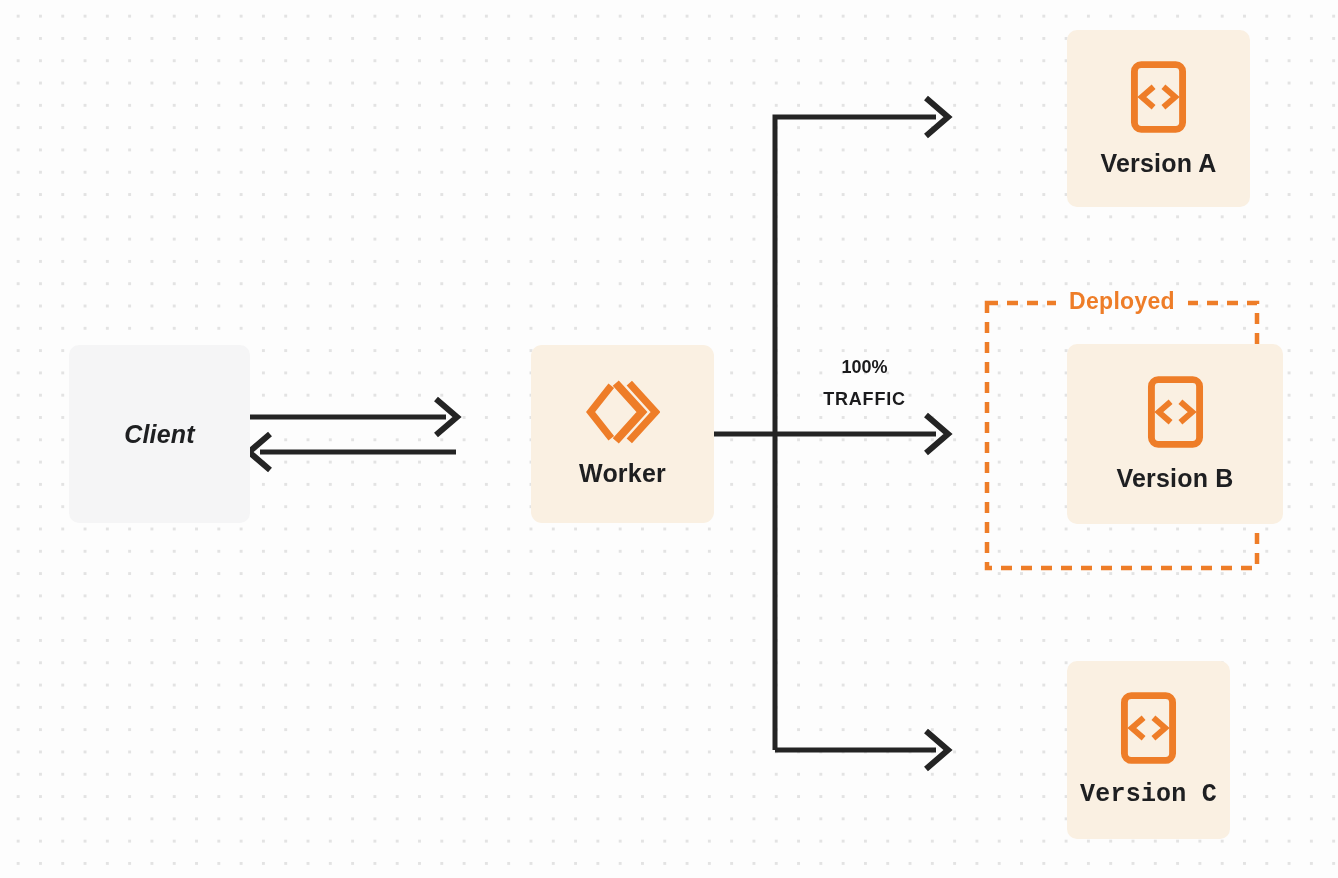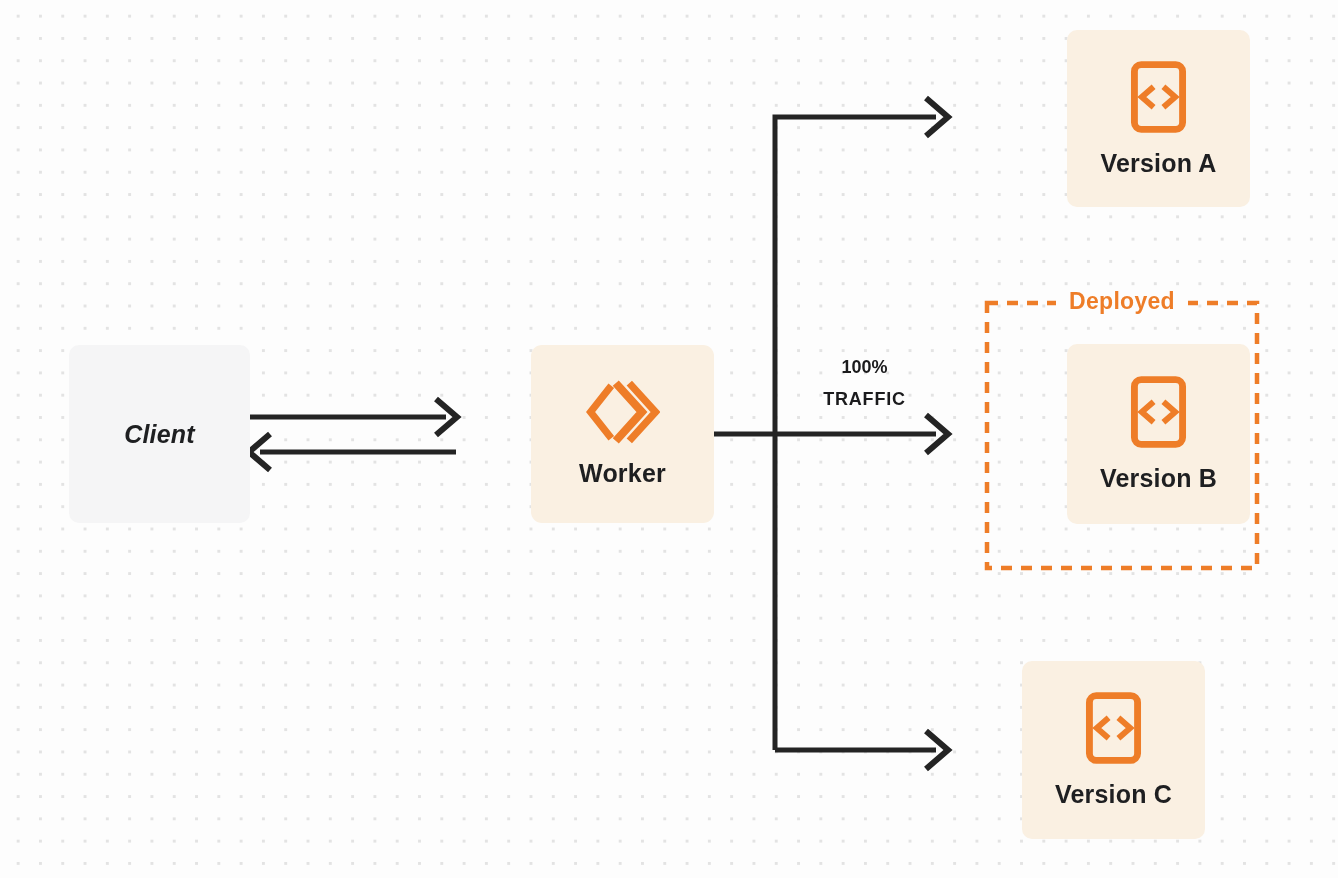--- a/index.html
+++ b/index.html
@@ -59,22 +59,22 @@
     color: var(--text-dark);
     letter-spacing: 0.2px;
     margin-left: 39px;
   }
   .node.cream { background: var(--node-cream); }
   .node.gray  { background: var(--node-gray); font-style: italic; }
 
   .node-client    { left: 30px;   top: 345px; width: 181px; height: 178px; }
   .node-worker    { left: 492px;  top: 345px; width: 183px; height: 178px; border-radius: 11px; }
   .node-version-a { left: 1028px; top: 30px;  width: 183px; height: 177px; }
-  .node-version-b { left: 1028px; top: 344px; width: 183px; height: 180px; }
-  .node-version-c { left: 983px; top: 661px; width: 183px; height: 178px; }
+  .node-version-b { left: 1028px; top: 344px; width: 216px; height: 180px; }
+  .node-version-c { left: 1028px; top: 661px; width: 163px; height: 178px; font-family: Liberation Mono, monospace; }
 
   .icon-svg { display: block; }
   .icon-stroke {
     fill: none;
     stroke: var(--accent-orange);
     stroke-linecap: butt;
     stroke-linejoin: miter;
   }
 
   .deployed-label-wrap {

